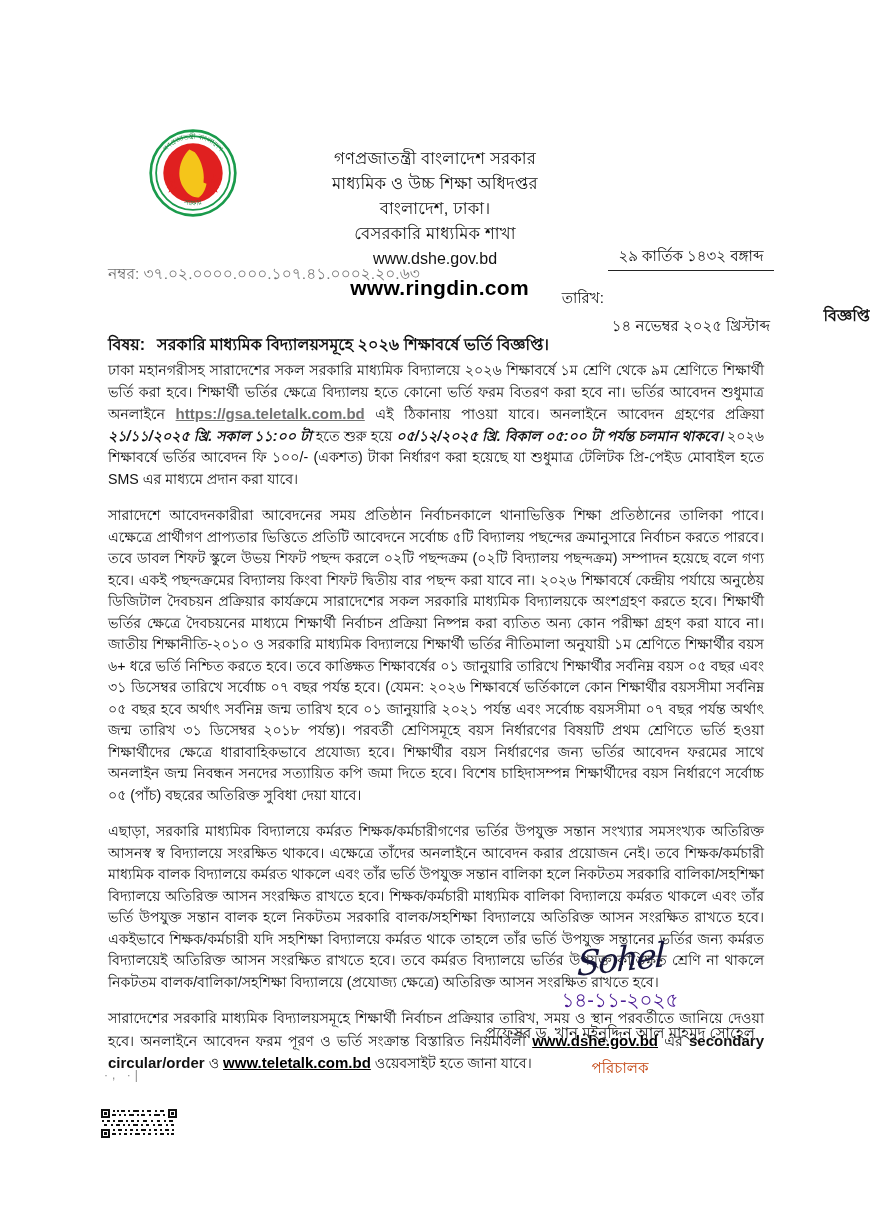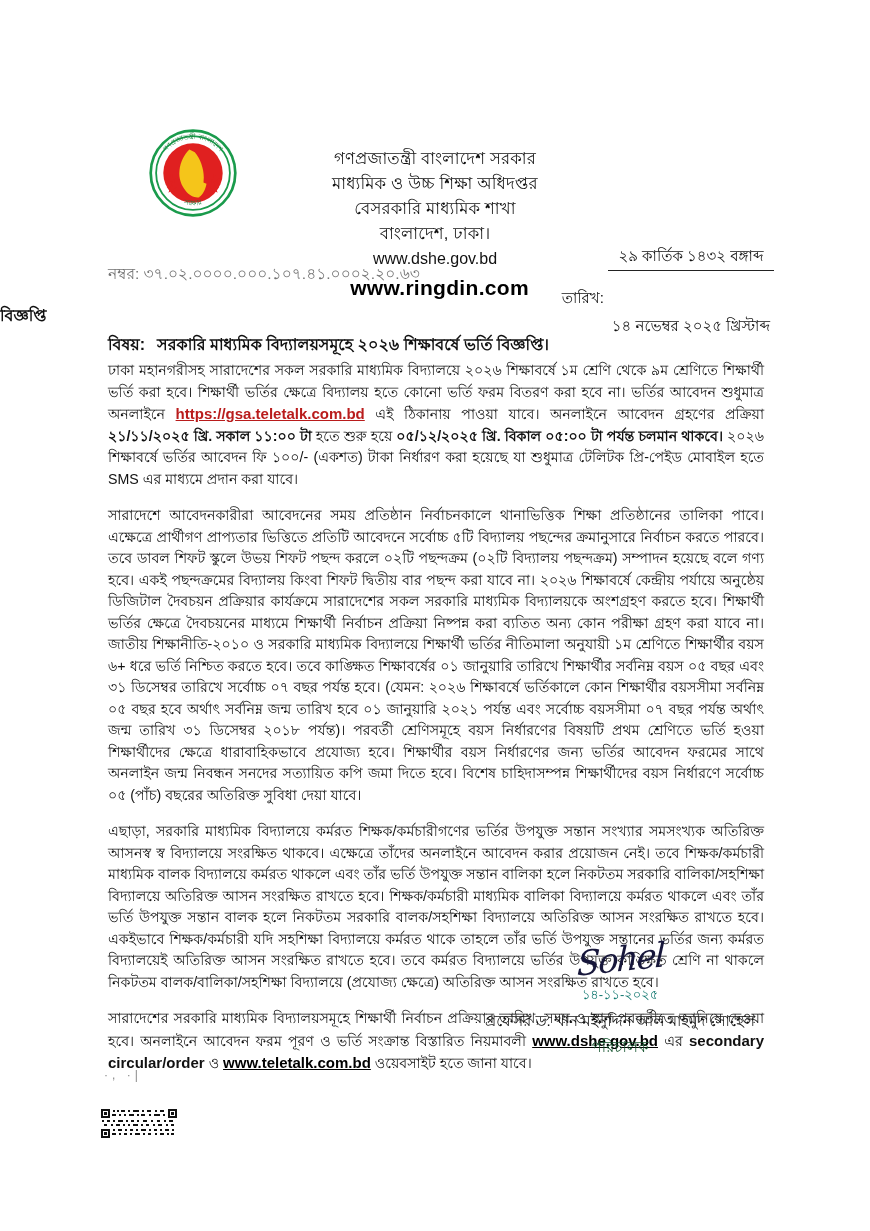--- a/index.html
+++ b/index.html
@@ -97,21 +97,21 @@
   .date-stack > div:first-child {
     border-bottom: 1.2px solid #222;
   }
 
   
   .notice-title {
     position: absolute;
     left: 0;
     top: 303px;
     width: 870px;
-    text-align: left;
+    text-align: right;
     font-size: 16px;
     font-weight: bold;
     color: #111;
   }
   .subject-line {
     position: absolute;
     left: 108px;
     top: 332px;
     font-size: 16px;
     font-weight: bold;
@@ -130,23 +130,23 @@
   }
   p.para {
     margin: 0 0 15px 0;
     font-size: 14.2px;
     line-height: 21.5px;
     color: #111;
     text-align: justify;
     text-justify: inter-word;
   }
   p.para:last-child { margin-bottom: 2px; }
-  .b { font-weight: bold; }
+  .b { font-weight: bold; font-style: italic; }
   .lnk {
-    color: #b91c1c;
+    color: #737373;
     font-weight: bold;
     text-decoration: underline;
     font-family: "Liberation Sans", sans-serif;
     font-size: 15px;
   }
   .lnk-dark {
     color: #000;
     font-weight: bold;
     text-decoration: underline;
     font-family: "Liberation Sans", sans-serif;
@@ -175,34 +175,34 @@
   }
   .sig-script {
     font-family: "DejaVu Serif", serif;
     font-style: italic;
     font-size: 34px;
     color: #16163a;
     transform: rotate(-6deg) skewX(-8deg);
     letter-spacing: -2px;
   }
   .sig-date {
-    font-size: 13px;
-    color: #0f766e;
+    font-size: 20px;
+    color: #4c1d95;
     margin-top: 2px;
   }
   .sig-name {
     font-size: 15px;
     color: #111;
     margin-top: 3px;
     white-space: nowrap;
   }
   .sig-role {
     font-size: 15px;
-    color: #14532d;
-    margin-top: 1px;
+    color: #c2410c;
+    margin-top: 10px;
   }
 
   
   .faint-mark {
     position: absolute;
     left: 104px;
     top: 1068px;
     font-size: 12px;
     color: #8a8a8a;
     letter-spacing: 4px;
@@ -243,22 +243,22 @@
       </text>
       <text font-size="7.6" fill="#1a7f3c" font-family="'Liberation Sans',sans-serif">
         <textPath href="#arcBot" startOffset="50%" text-anchor="middle">সরকার</textPath>
       </text>
     </svg>
   </div>
 
   <div class="header-block">
     <div class="gov-line">গণপ্রজাতন্ত্রী বাংলাদেশ সরকার</div>
     <div class="gov-line">মাধ্যমিক ও উচ্চ শিক্ষা অধিদপ্তর</div>
+    <div class="gov-line">বাংলাদেশ, ঢাকা।</div>
     <div class="gov-line">বেসরকারি মাধ্যমিক শাখা</div>
-    <div class="gov-line">বাংলাদেশ, ঢাকা।</div>
     <div class="gov-line small-url">www.dshe.gov.bd</div>
     <div class="promo-url">www.ringdin.com</div>
   </div>
 
   <div class="memo-no">
     <span>নম্বর:</span>
     <span>৩৭.০২.০০০০.০০০.১০৭.৪১.০০০২.২০.৬৩</span>
   </div>
 
   <div class="date-box">

